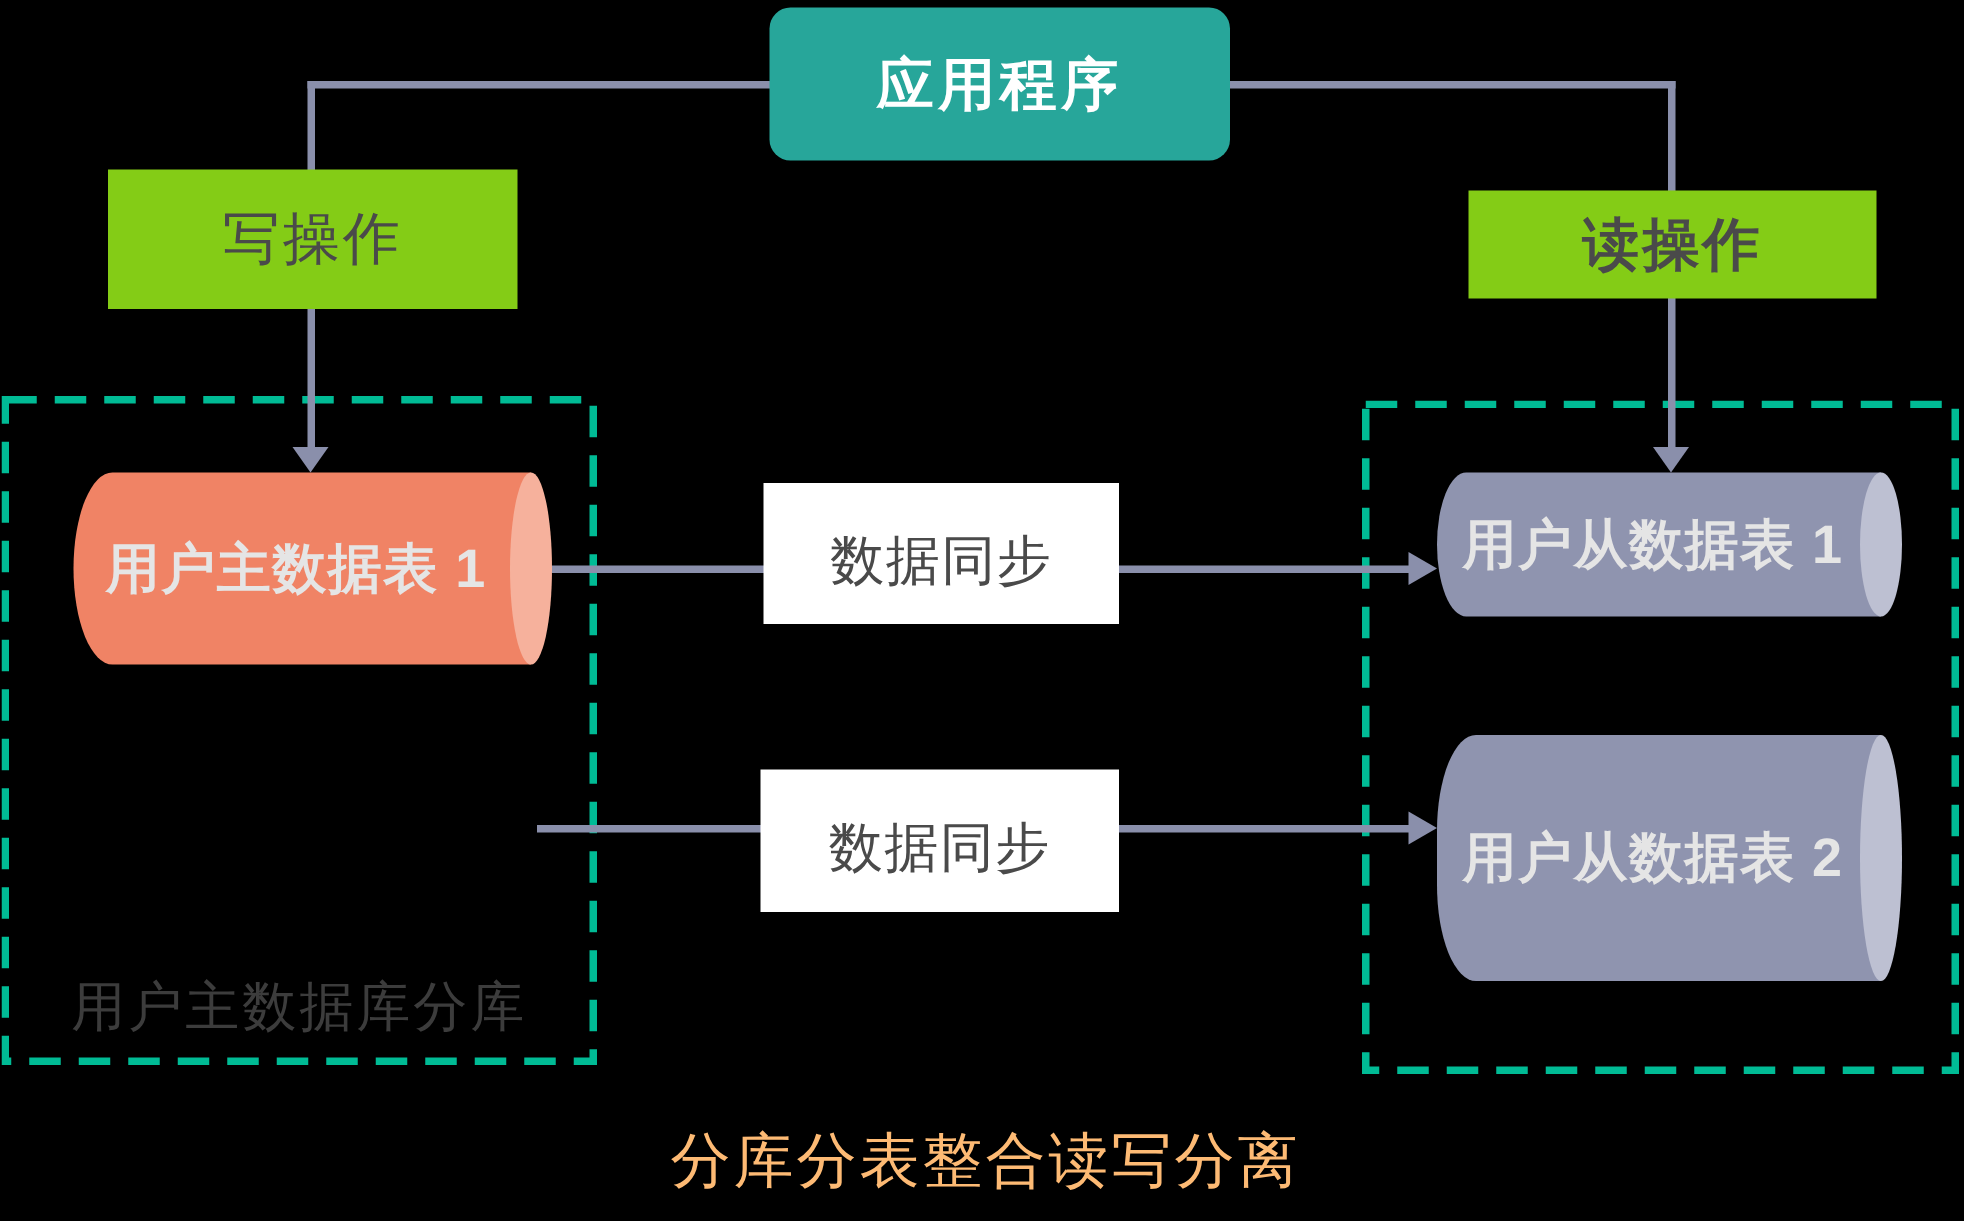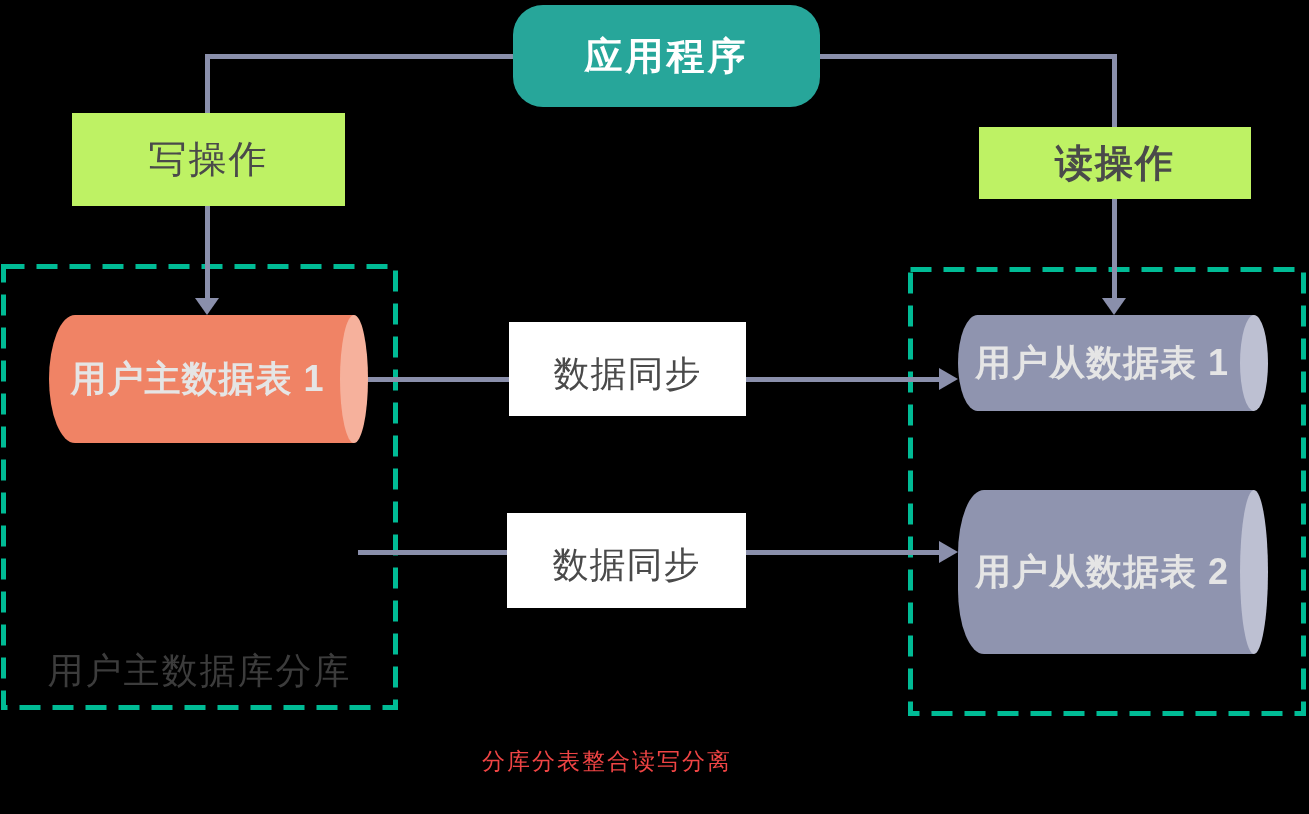--- a/index.html
+++ b/index.html
@@ -16,41 +16,41 @@
     border-top:11px solid transparent; border-bottom:11px solid transparent;
     border-left:19px solid #8a8fab; }
   
   .group { position:absolute; z-index:1; }
   .group svg { position:absolute; left:0; top:0; }
   .group-label { position:absolute; left:0; right:0; text-align:center;
     color:#3c3c3c; font-size:36px; letter-spacing:2px; white-space:nowrap; }
   
   .node { position:absolute; display:flex; align-items:center; justify-content:center;
     z-index:4; white-space:nowrap; }
-  .app-box { background:#27a69a; color:#fff; border-radius:30px;
+  .app-box { background:#27a69a; color:#fff; border-radius:14px;
     font-size:38px; font-weight:bold; letter-spacing:3px; }
-  .white-box { background:#bef264; color:#4a4a4a; font-size:38px; letter-spacing:2px; }
+  .white-box { background:#84cc16; color:#4a4a4a; font-size:38px; letter-spacing:2px; }
   .sync-box { background:#fff; color:#4a4a4a; font-size:36px; letter-spacing:1px;
     padding-top:10px; box-sizing:border-box; }
   
   .cyl { position:absolute; z-index:3; }
   .cyl-body { position:absolute; left:0; top:0; bottom:0; right:14px;
     border-top-left-radius:26px 64px; border-bottom-left-radius:26px 64px; }
   .cyl-cap { position:absolute; right:0; top:0; width:28px; height:100%;
     border-radius:50%; }
   .cyl.master .cyl-body { background:#f08365; }
   .cyl.master .cyl-cap  { background:#f6b19c; }
   .cyl.slave .cyl-body  { background:#8f94af; }
   .cyl.slave .cyl-cap   { background:#bdc0d2; }
   .cyl-label { position:absolute; inset:0; display:flex; align-items:center;
     justify-content:center; padding-right:22px; color:#e5e5e5; font-size:36px;
     font-weight:bold; letter-spacing:1px; white-space:nowrap; z-index:1; }
   
-  .caption { position:absolute; color:#ef4444; font-size:23px; letter-spacing:2px;
-    white-space:nowrap; z-index:2;margin-left:35px; }
+  .caption { position:absolute; color:#fdba74; font-size:40px; letter-spacing:2px;
+    white-space:nowrap; z-index:2; }
   .watermark { position:absolute; color:#fff; font-size:28px; font-weight:bold;
     white-space:nowrap; z-index:2; }
 </style>
 </head>
 <body>
 
 <div class="stage">
 
   <div class="group" style="left:1px; top:264px; width:397px; height:446px;">
     <svg width="397" height="446">

